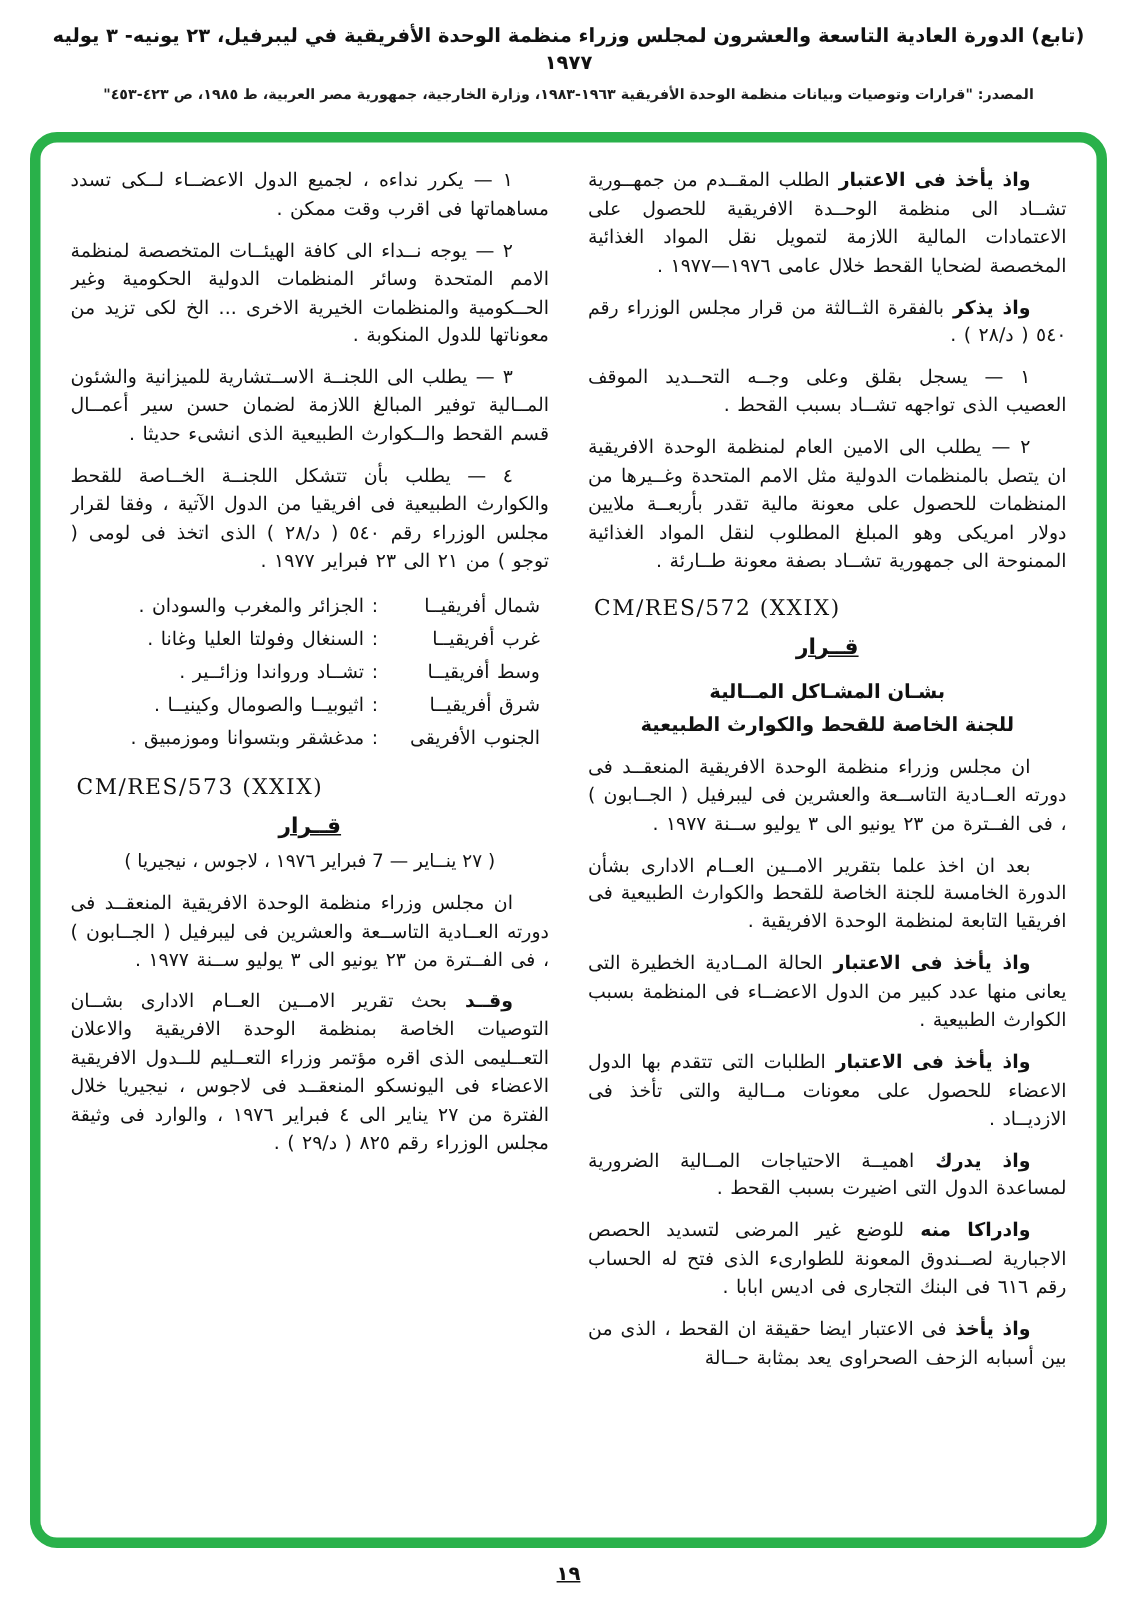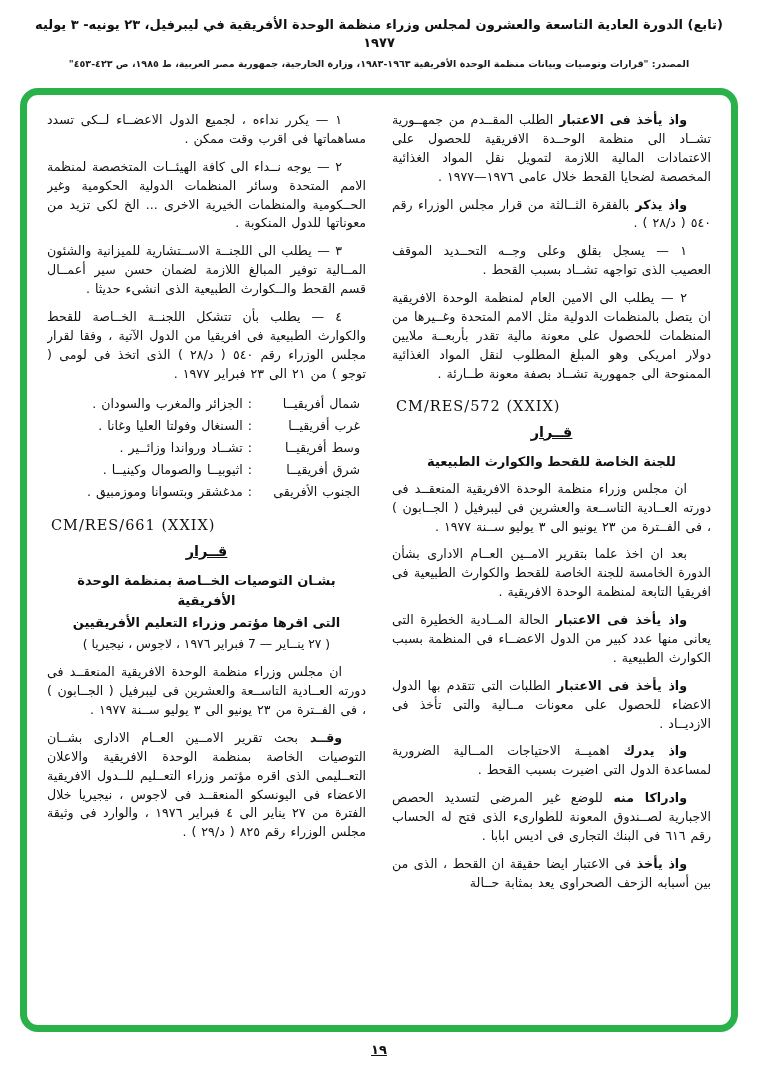--- a/index.html
+++ b/index.html
@@ -93,20 +93,21 @@
   <main class="frame">
     <div class="cols">
       <section class="col" id="col-right">
           <p class="para"><b>واذ يأخذ فى الاعتبار </b>الطلب المقــدم من جمهــورية تشــاد الى منظمة الوحــدة الافريقية للحصول على الاعتمادات المالية اللازمة لتمويل نقل المواد الغذائية المخصصة لضحايا القحط خلال عامى ١٩٧٦—١٩٧٧ .</p>
           <p class="para"><b>واذ يذكر </b>بالفقرة الثــالثة من قرار مجلس الوزراء رقم ٥٤٠ ( د/٢٨ ) .</p>
           <p class="para">١ — يسجل بقلق وعلى وجــه التحــديد الموقف العصيب الذى تواجهه تشــاد بسبب القحط .</p>
           <p class="para">٢ — يطلب الى الامين العام لمنظمة الوحدة الافريقية ان يتصل بالمنظمات الدولية مثل الامم المتحدة وغــيرها من المنظمات للحصول على معونة مالية تقدر بأربعــة ملايين دولار امريكى وهو المبلغ المطلوب لنقل المواد الغذائية الممنوحة الى جمهورية تشــاد بصفة معونة طــارئة .</p>
           <p class="ref">CM/RES/572  (XXIX)</p>
           <p class="res-title">قــرار</p>
           <div class="res-heading">
+            <div>بشـان المشـاكل المــالية</div>
             <div>للجنة الخاصة للقحط والكوارث الطبيعية</div>
           </div>
           <p class="para">ان مجلس وزراء منظمة الوحدة الافريقية المنعقــد فى دورته العــادية التاســعة والعشرين فى ليبرفيل ( الجــابون ) ، فى الفــترة من ٢٣ يونيو الى ٣ يوليو ســنة ١٩٧٧ .</p>
           <p class="para">بعد ان اخذ علما بتقرير الامــين العــام الادارى بشأن الدورة الخامسة للجنة الخاصة للقحط والكوارث الطبيعية فى افريقيا التابعة لمنظمة الوحدة الافريقية .</p>
           <p class="para"><b>واذ يأخذ فى الاعتبار </b>الحالة المــادية الخطيرة التى يعانى منها عدد كبير من الدول الاعضــاء فى المنظمة بسبب الكوارث الطبيعية .</p>
           <p class="para"><b>واذ يأخذ فى الاعتبار </b>الطلبات التى تتقدم بها الدول الاعضاء للحصول على معونات مــالية والتى تأخذ فى الازديــاد .</p>
           <p class="para"><b>واذ يدرك </b>اهميــة الاحتياجات المــالية الضرورية لمساعدة الدول التى اضيرت بسبب القحط .</p>
           <p class="para"><b>وادراكا منه </b>للوضع غير المرضى لتسديد الحصص الاجبارية لصــندوق المعونة للطوارىء الذى فتح له الحساب رقم ٦١٦ فى البنك التجارى فى اديس ابابا .</p>
           <p class="para"><b>واذ يأخذ </b>فى الاعتبار ايضا حقيقة ان القحط ، الذى من بين أسبابه الزحف الصحراوى يعد بمثابة حــالة</p>
         </section>
@@ -135,26 +136,22 @@
               <span class="region-label">شرق أفريقيــا</span>
               <span class="region-colon">:</span>
               <span class="region-value">اثيوبيــا والصومال وكينيــا .</span>
             </div>
             <div class="region-row">
               <span class="region-label">الجنوب الأفريقى</span>
               <span class="region-colon">:</span>
               <span class="region-value">مدغشقر وبتسوانا وموزمبيق .</span>
             </div>
           </div>
-          <p class="ref">CM/RES/661  (XXIX)</p>
+          <p class="ref">CM/RES/573  (XXIX)</p>
           <p class="res-title">قــرار</p>
-          <div class="res-heading">
-            <div>بشـان التوصيات الخــاصة بمنظمة الوحدة الأفريقية</div>
-            <div>التى اقرها مؤتمر وزراء التعليم الأفريقيين</div>
-          </div>
           <p class="subnote">( ٢٧ ينــاير — 7 فبراير ١٩٧٦ ، لاجوس ، نيجيريا )</p>
           <p class="para">ان مجلس وزراء منظمة الوحدة الافريقية المنعقــد فى دورته العــادية التاســعة والعشرين فى ليبرفيل ( الجــابون ) ، فى الفــترة من ٢٣ يونيو الى ٣ يوليو ســنة ١٩٧٧ .</p>
           <p class="para"><b>وقــد </b>بحث تقرير الامــين العــام الادارى بشــان التوصيات الخاصة بمنظمة الوحدة الافريقية والاعلان التعــليمى الذى اقره مؤتمر وزراء التعــليم للــدول الافريقية الاعضاء فى اليونسكو المنعقــد فى لاجوس ، نيجيريا خلال الفترة من ٢٧ يناير الى ٤ فبراير ١٩٧٦ ، والوارد فى وثيقة مجلس الوزراء رقم ٨٢٥ ( د/٢٩ ) .</p>
         </section>
     </div>
   </main>
 
   <div class="page-number">١٩</div>
 
 </div>

